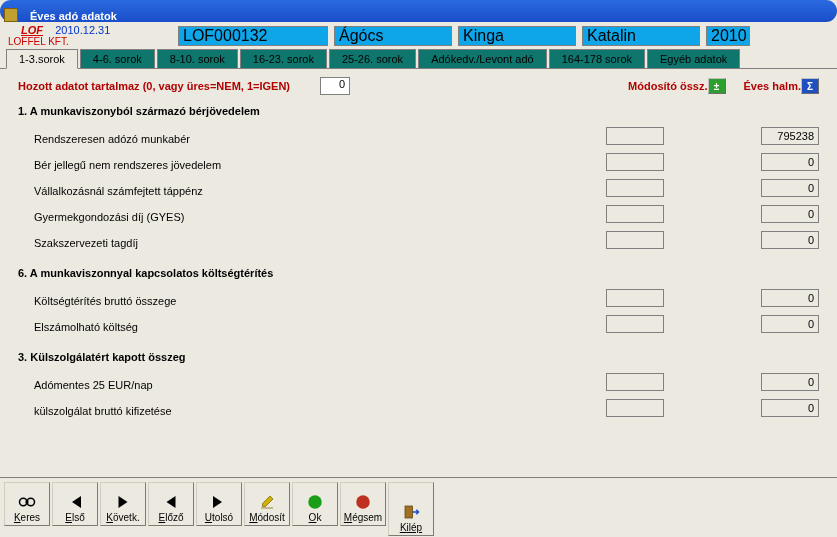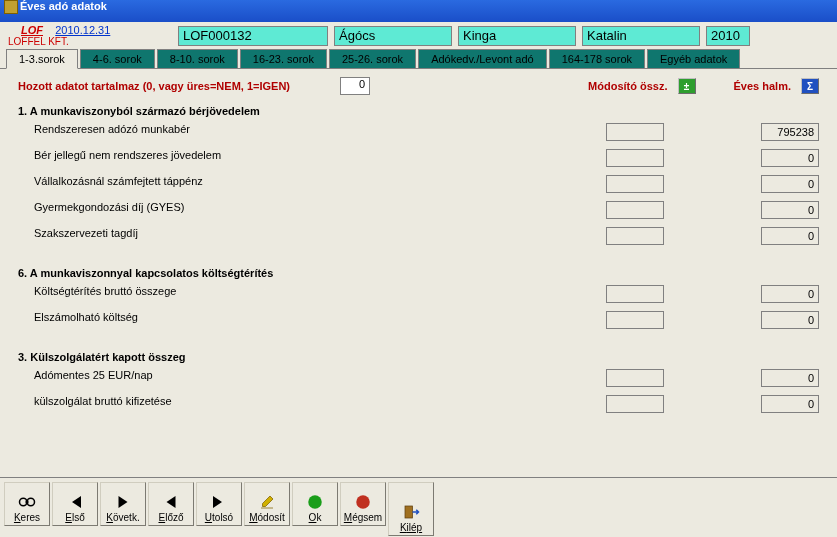--- a/index.html
+++ b/index.html
@@ -9,49 +9,50 @@
     background: #eceae0;
     width: 837px;
     height: 537px;
     overflow: hidden;
     position: relative;
   }
   .titlebar {
     background: linear-gradient(to bottom, #2a6ae0, #1a4ec8);
     height: 22px;
     display: flex;
-    align-items: flex-start;
+    align-items: flex-end;
     padding: 0 4px;
     color: #fff;
     font-weight: bold;
-    gap: 2px;
+    gap: 12px;
+    border-radius: 11px;
   }
   .titlebar .icon {
     width: 14px; height: 14px;
     background: #c0a030;
     display: inline-block;
     border: 1px solid #806000;
   }
   .header-row {
     display: flex;
     align-items: center;
     padding: 2px 4px 0 4px;
     gap: 6px;
   }
   .lof-link { color: #cc0000; font-weight: bold; text-decoration: underline; font-style: italic; margin-left: 17px;}
-  .date-link { color: #0033cc; text-decoration: underline; }
+  .date-link { color: #0033cc; }
   .company { color: #cc0000; font-size: 10px; padding-left:4px; }
   .field-box {
     border: 1px solid #808080;
-    background: #5eead4;
+    background: #0ea5e9;
     height: 20px;
     display: flex;
     align-items: center;
     padding: 0 4px;
-    font-size: 13px;
+    font-size: 16px;
   }
   .tabs {
     display: flex;
     border-bottom: 1px solid #808080;
     padding-left: 6px;
     margin-top: 2px;
   }
   .tab {
     border: 1px solid #808080;
     border-bottom: none;
@@ -69,21 +70,20 @@
     font-weight: normal;
   }
   .content {
     padding: 8px 18px;
   }
   .redline {
     color: #b00000;
     font-weight: bold;
     display: flex;
     align-items: center;
-    gap: 10px;
     margin-bottom: 10px;
   }
   .small-input {
     border: 1px solid #808080;
     background: #fff;
     width: 30px;
     height: 18px;
     text-align: right;
     padding: 0 4px;
     color: #000;
@@ -97,21 +97,21 @@
     align-items: center;
     justify-content: center;
     font-size: 10px;
     cursor: pointer;
   }
   .sigma-green { background: #2e9e2e; color: #fff; }
   .sigma-blue  { background: #2050c0; color: #fff; }
   .section-h { font-weight: bold; margin: 8px 0 6px 0; }
   .row {
     display: flex;
-    align-items: flex-start;
+    align-items: flex-end;
     margin-bottom: 4px;
     height: 22px;
     gap: 40px;
   }
   .row-label { flex: 0 0 430px; padding-left: 16px; }
   .val-box {
     border: 1px solid #808080;
     background: #eceae0;
     width: 92px;
     height: 18px;

